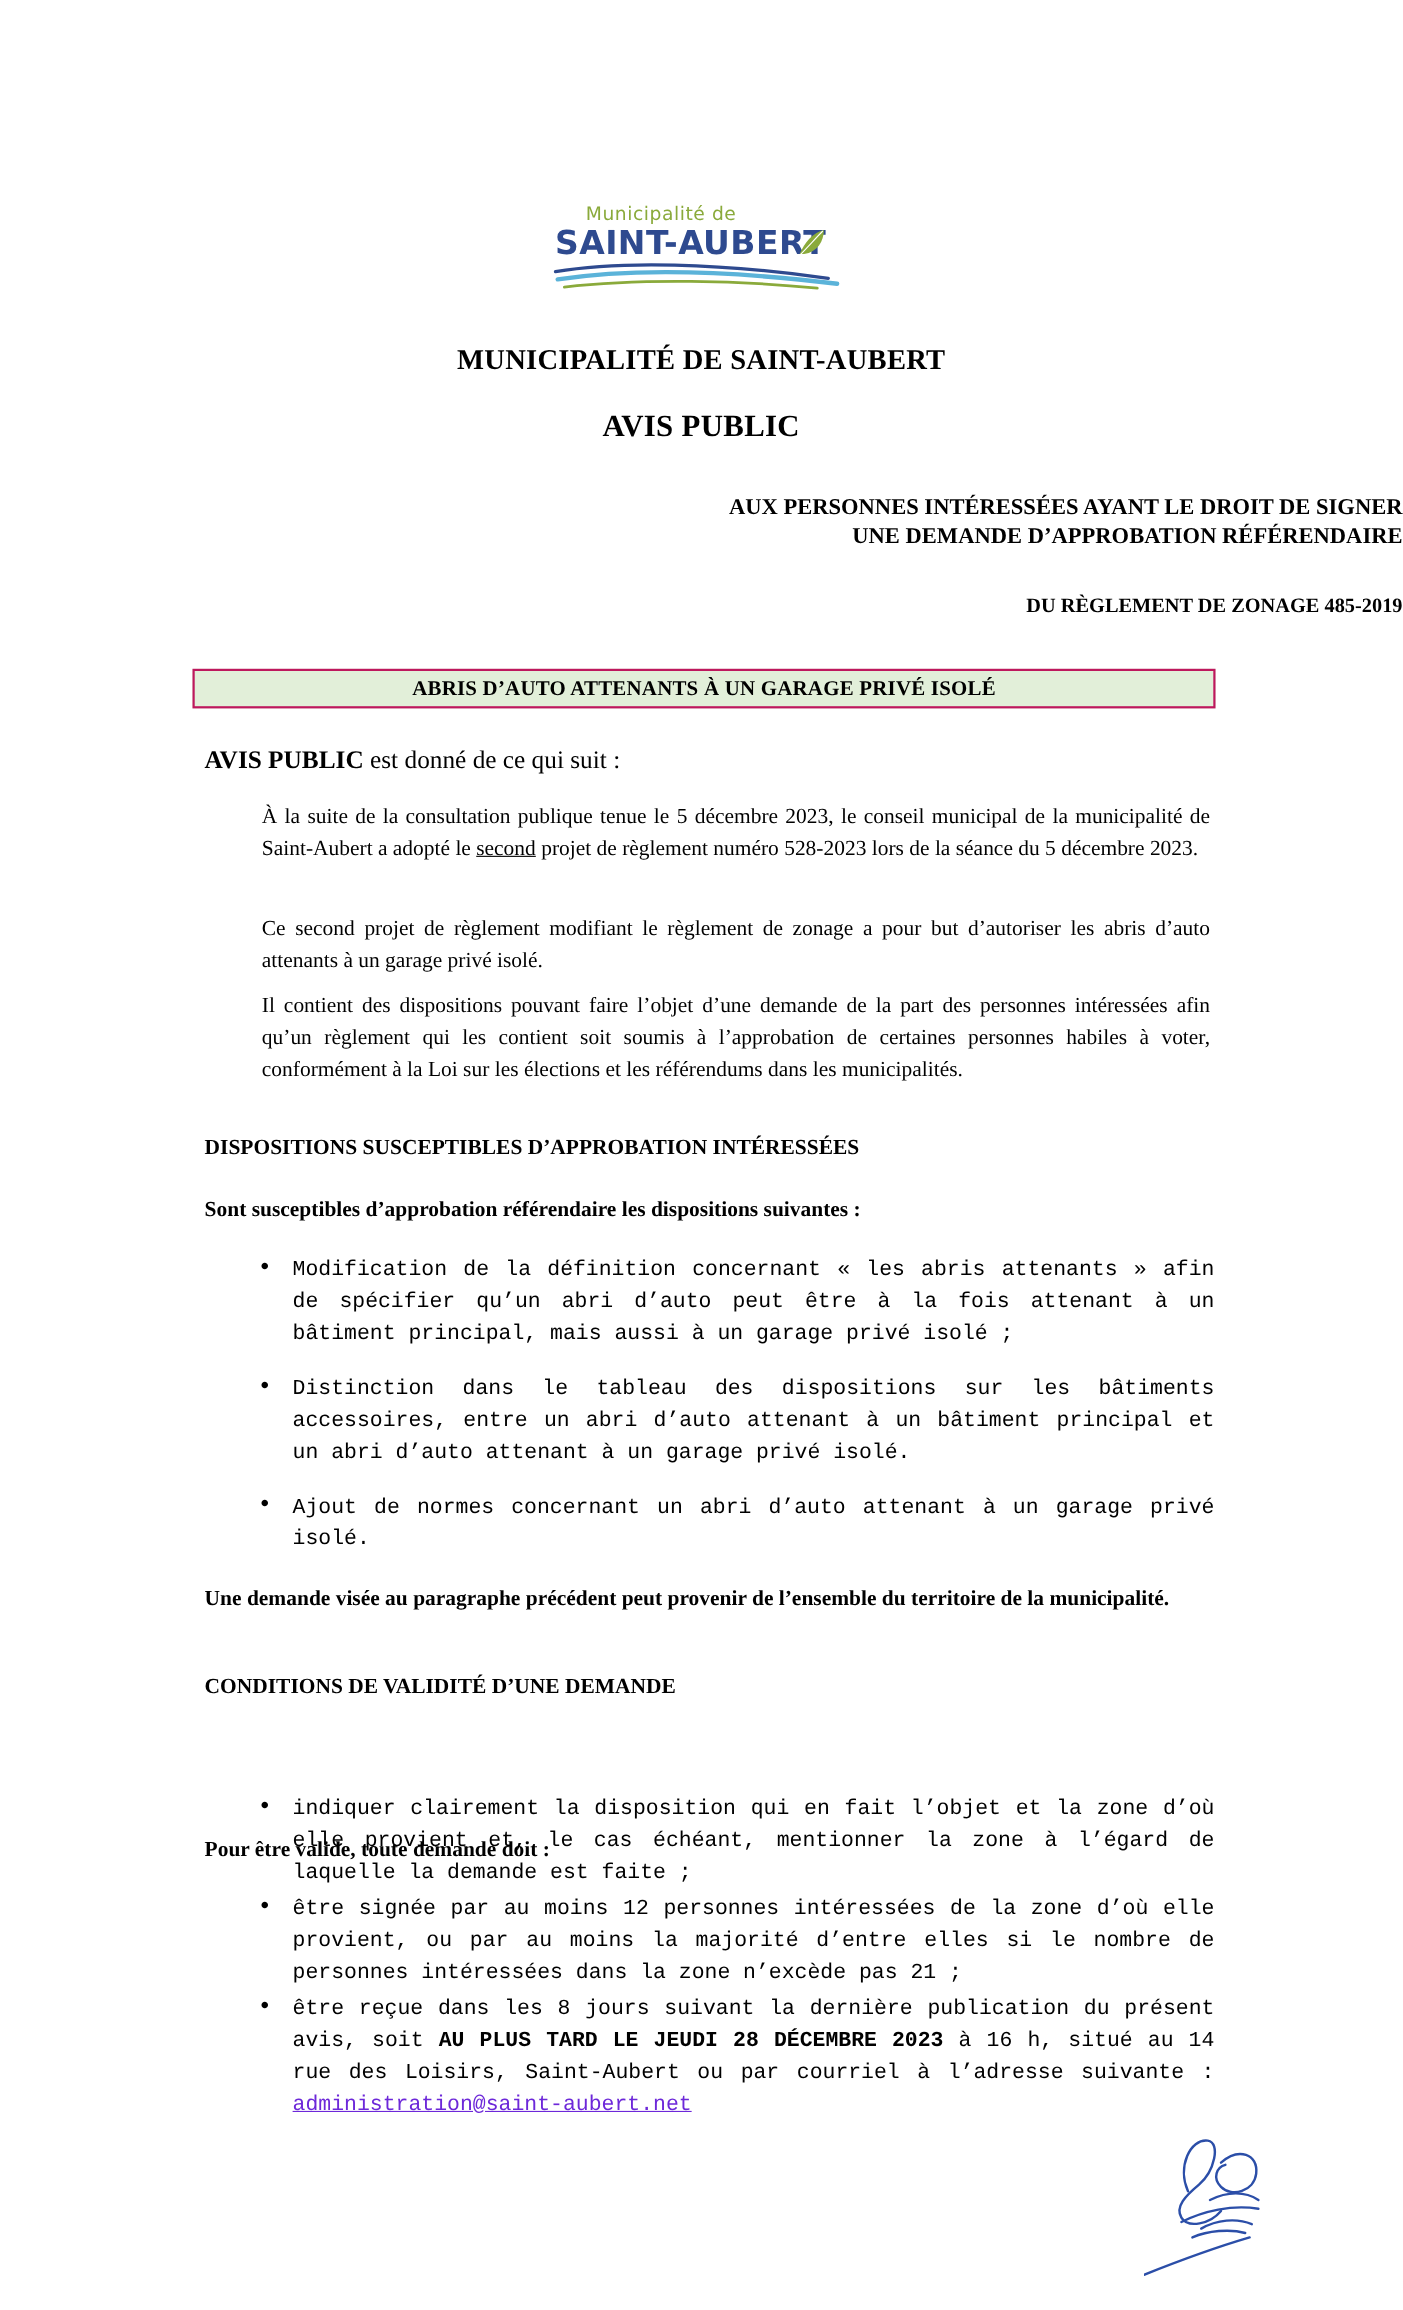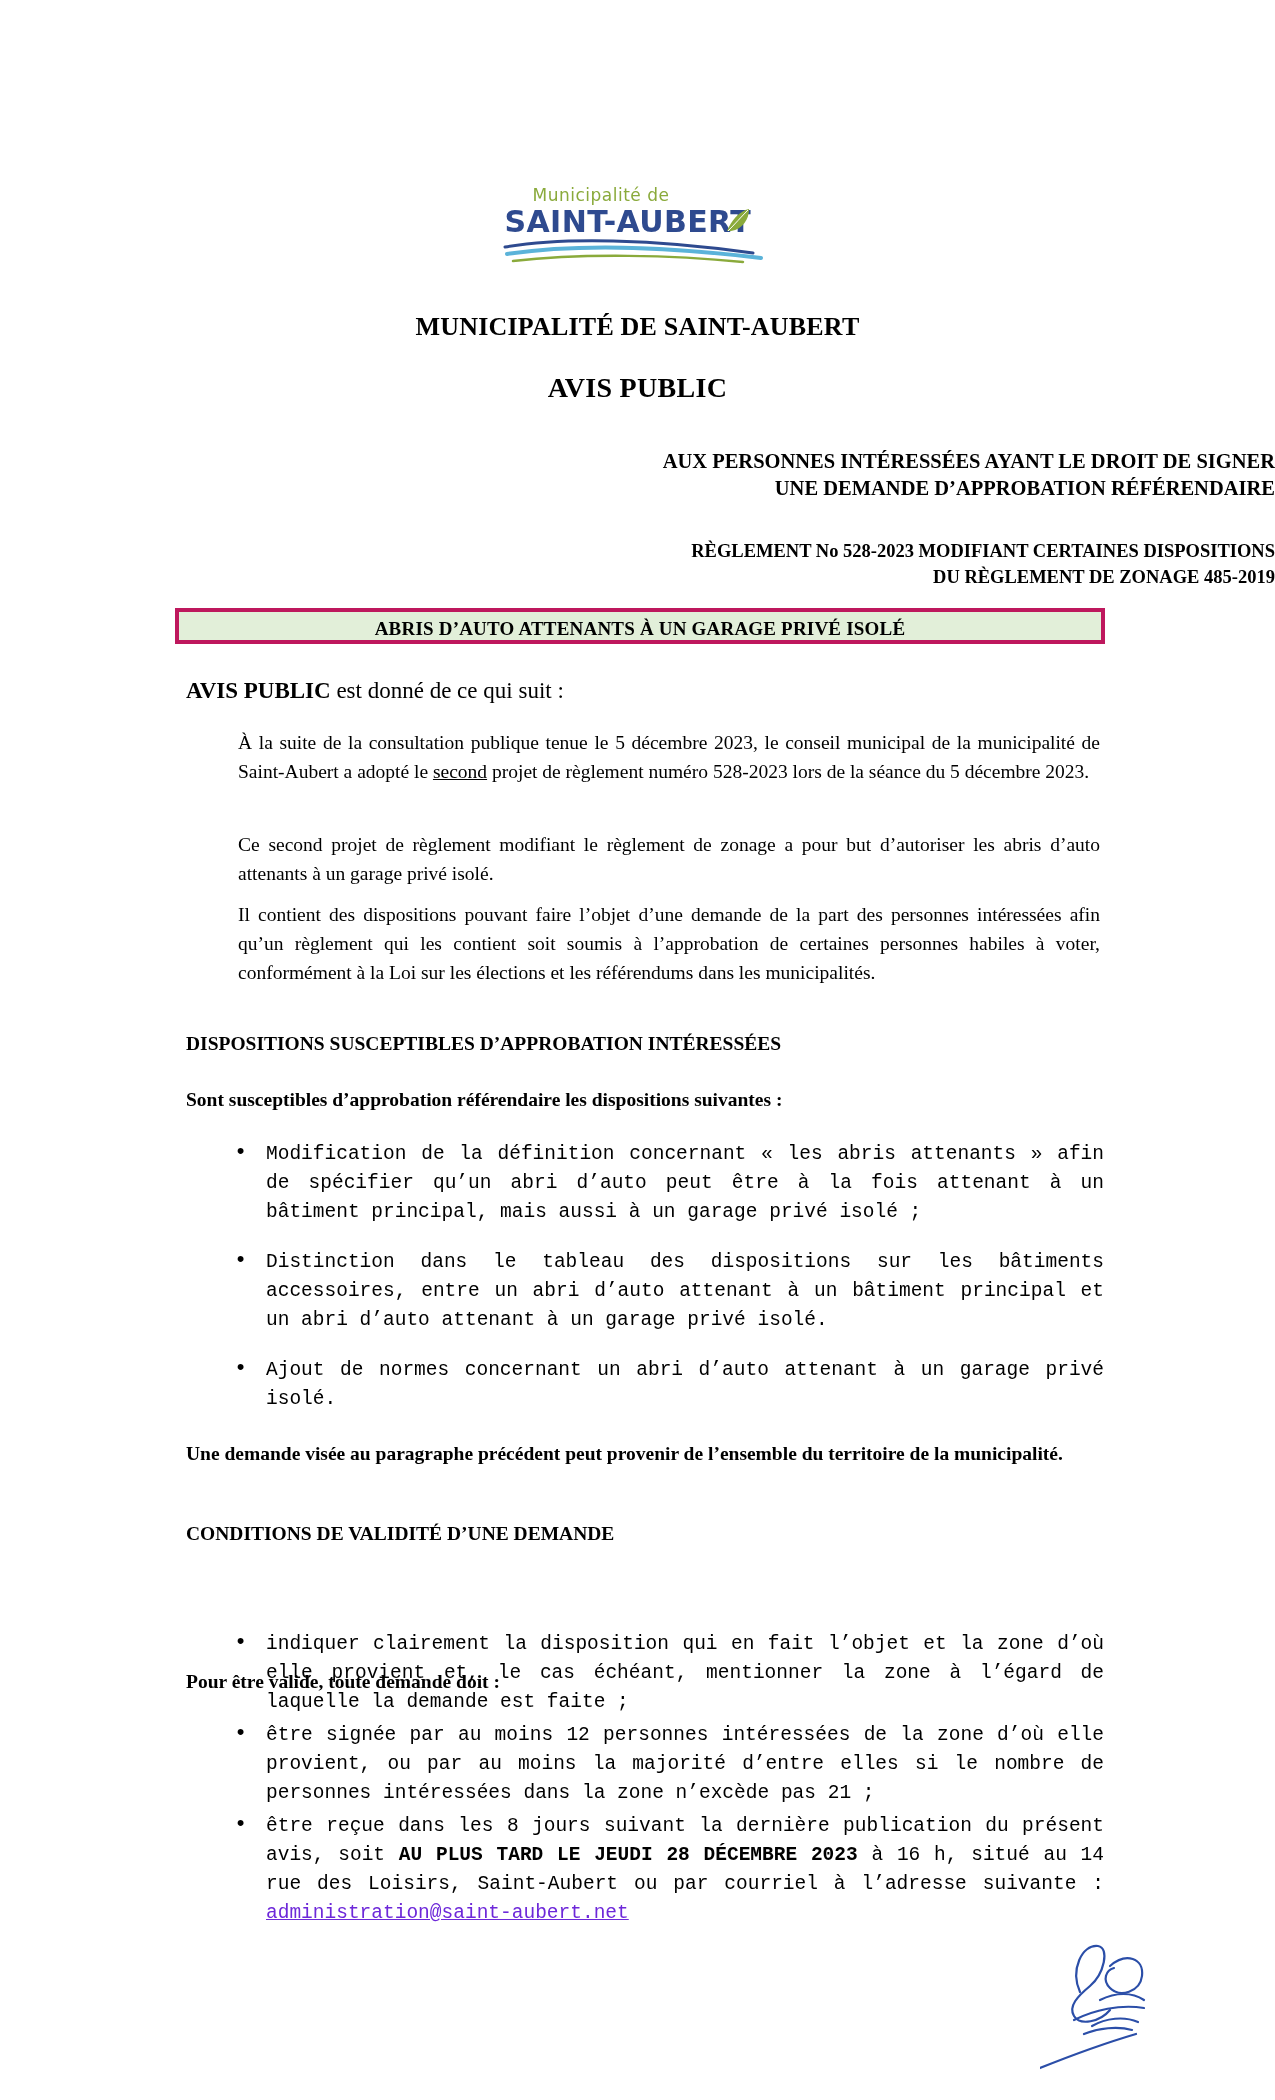--- a/index.html
+++ b/index.html
@@ -96,21 +96,21 @@
   #sub1 { top: 448px; }
   #sub2 { top: 538px; font-size: 18.5px; line-height: 26px; }
 
   .banner {
     position: absolute;
     top: 608px;
     left: 175px;
     width: 930px;
     height: 36px;
     box-sizing: border-box;
-    border: 4px solid #be185d;
+    border: 2px solid #be185d;
     background: #e2efd9;
     text-align: center;
     font-weight: bold;
     font-size: 19px;
     line-height: 34px;
     letter-spacing: 0.2px;
   }
 
   
   .lead {
@@ -223,21 +223,20 @@
 
   <div class="h-title" id="muni-title">MUNICIPALITÉ DE SAINT-AUBERT</div>
   <div class="h-title" id="avis-title">AVIS PUBLIC</div>
 
   <div class="h-sub" id="sub1">
     <div>AUX PERSONNES INTÉRESSÉES AYANT LE DROIT DE SIGNER</div>
     <div>UNE DEMANDE D’APPROBATION RÉFÉRENDAIRE</div>
   </div>
 
   <div class="h-sub" id="sub2">
-    <div>RÈGLEMENT No 528-2023 MODIFIANT CERTAINES DISPOSITIONS</div>
     <div>DU RÈGLEMENT DE ZONAGE 485-2019</div>
   </div>
 
   <div class="banner">ABRIS D’AUTO ATTENANTS À UN GARAGE PRIVÉ ISOLÉ</div>
 
   <div class="lead">
     <b>AVIS PUBLIC</b><span> est donné de ce qui suit :</span>
   </div>
 
   <div class="para" id="p1">

